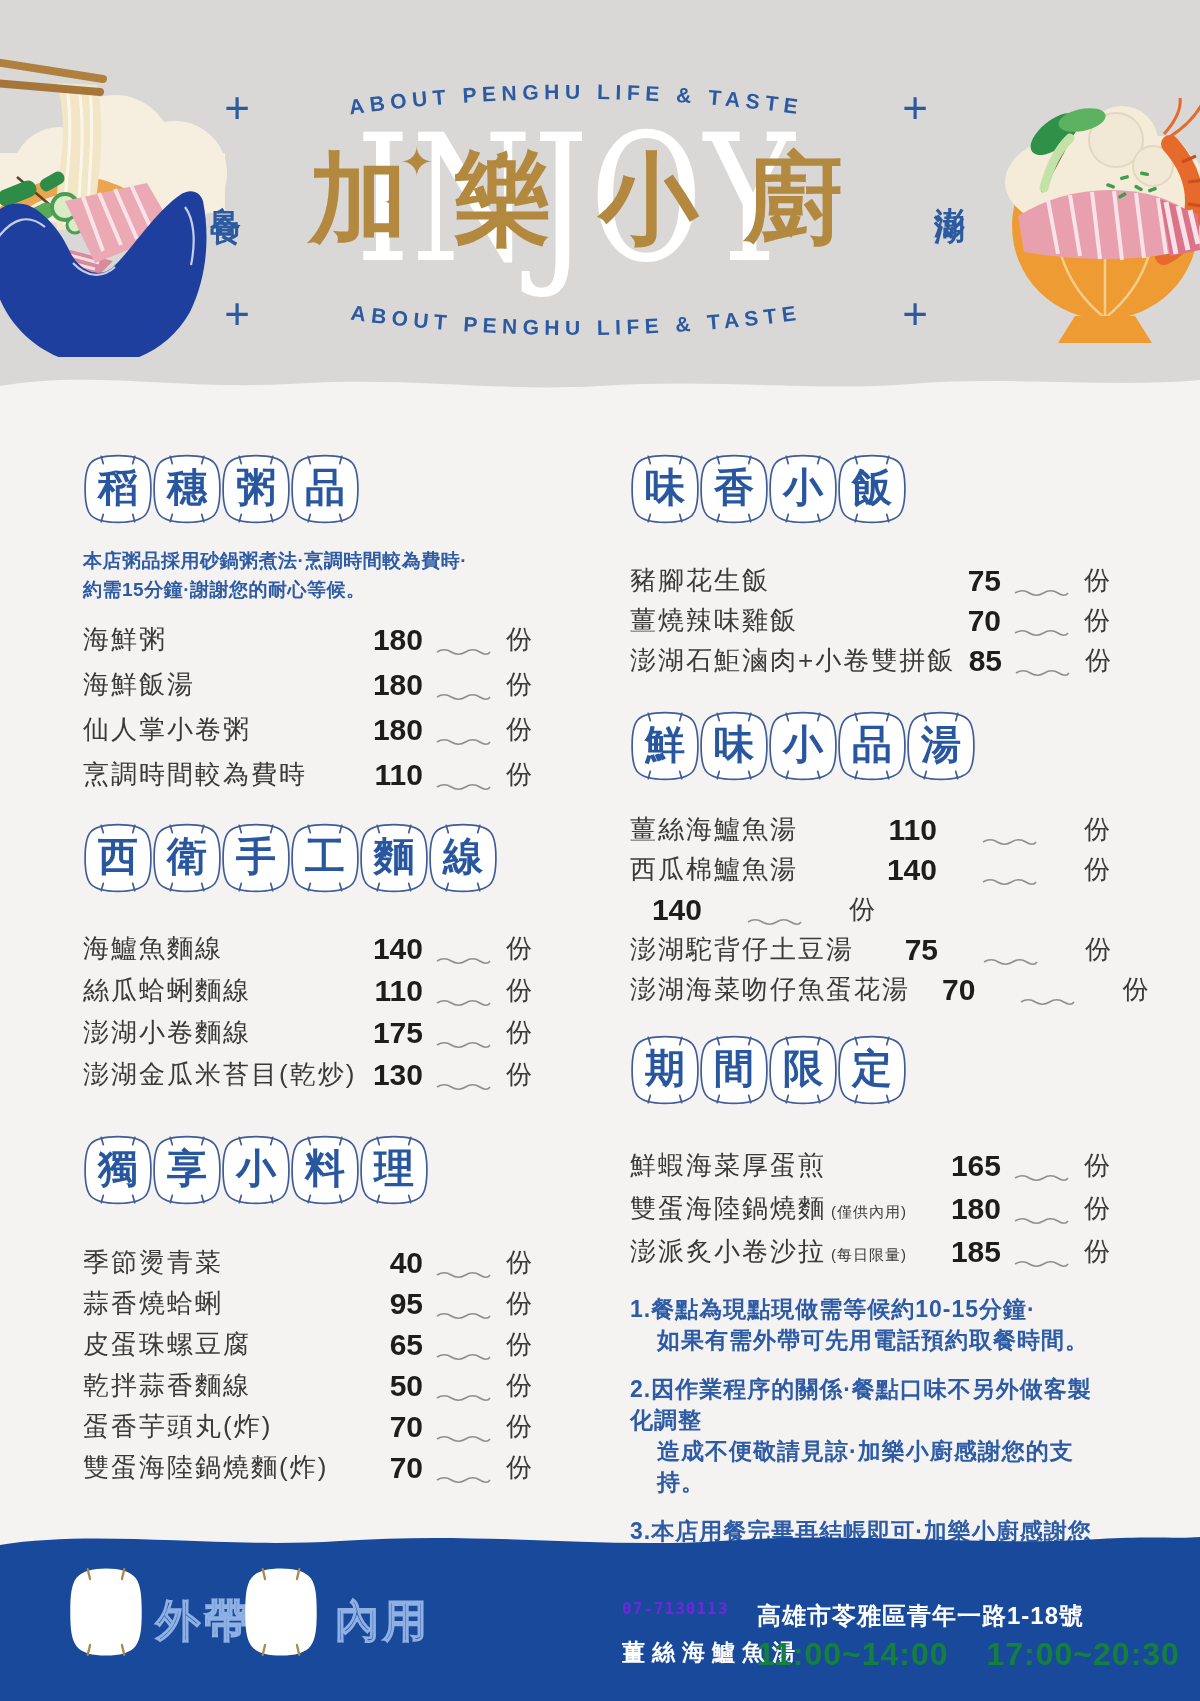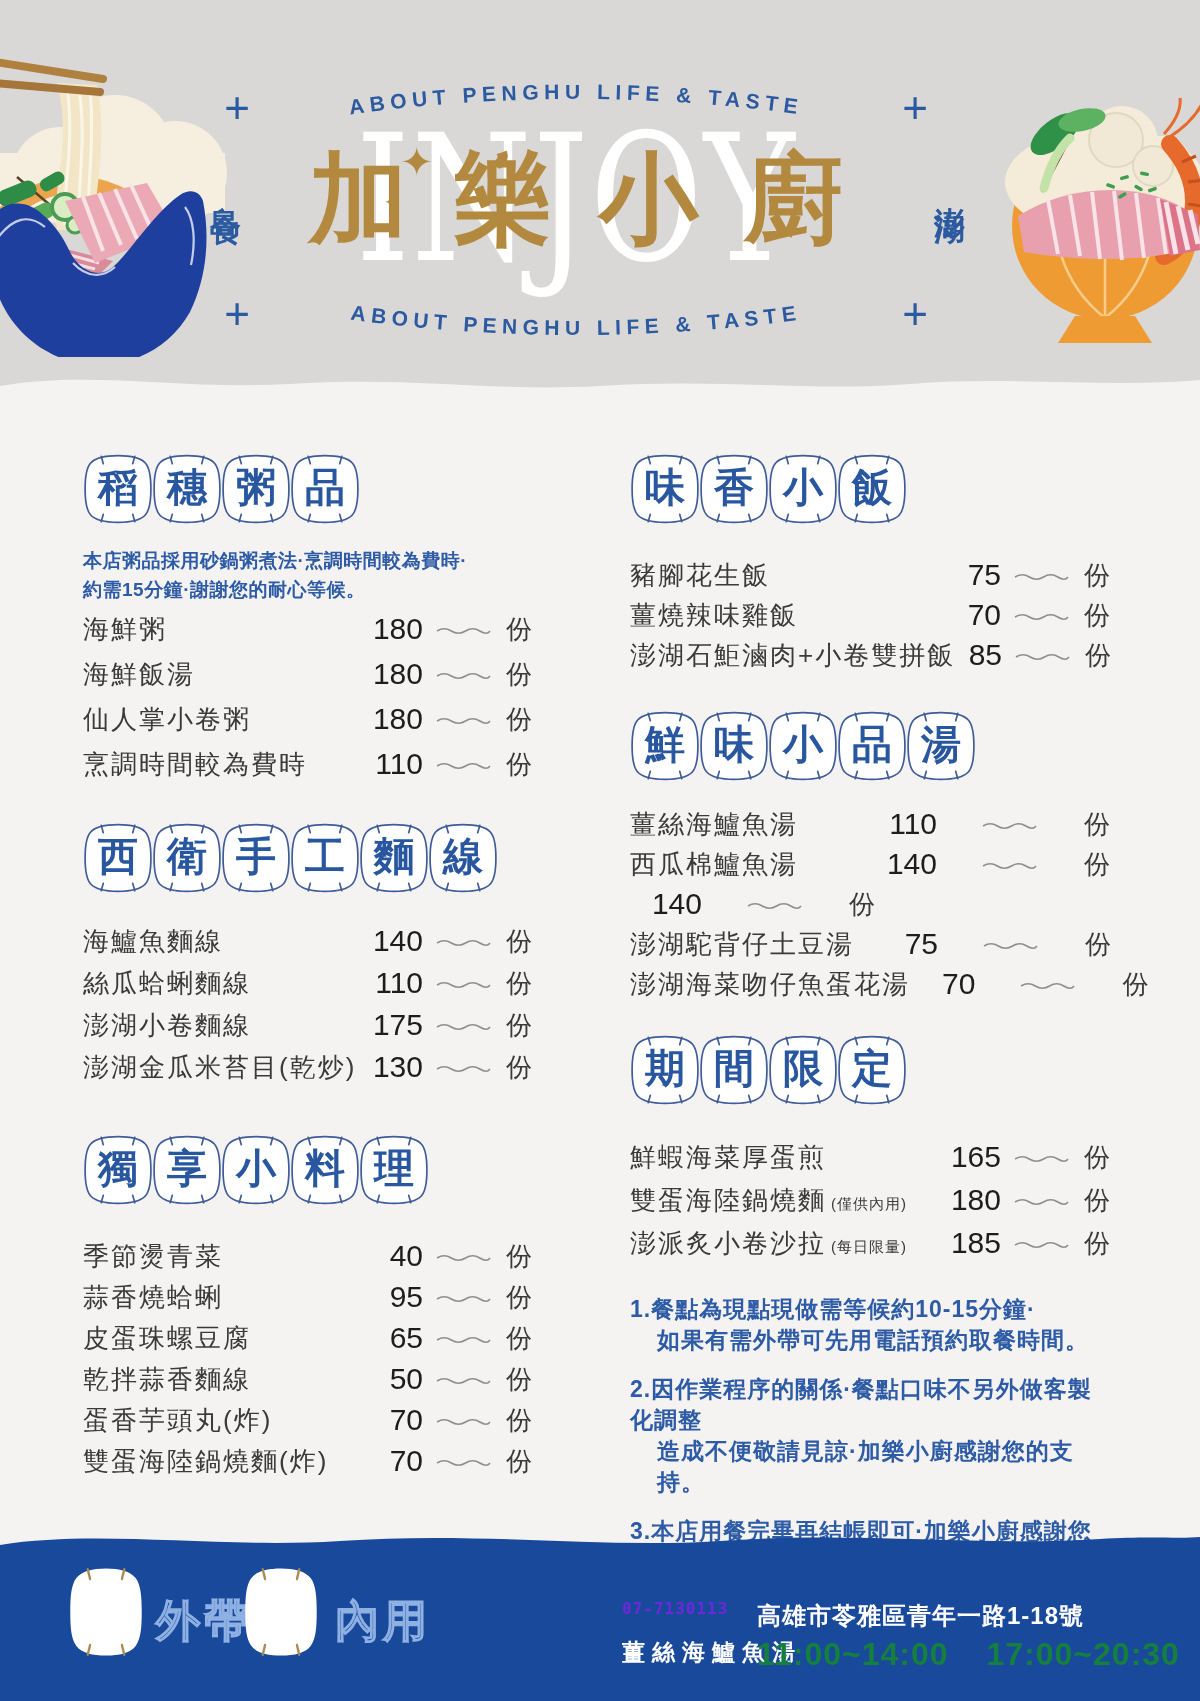--- a/index.html
+++ b/index.html
@@ -42,24 +42,24 @@
   .badge { position: relative; width: 70px; height: 72px; margin-right: -1px; flex: none; }
   .badge svg { position: absolute; inset: 0; width: 100%; height: 100%; }
   .badge-char { position: absolute; inset: 0; display: flex; align-items: center; justify-content: center;
                 font-size: 40px; font-weight: 700; color: #2857a0; padding-bottom: 3px; }
   .c-body { fill: #ffffff; stroke: #3f5c99; stroke-width: 2.4; }
   .c-tick { stroke: #3f5c99; stroke-width: 2.4; fill: none; stroke-linecap: round; }
 
   .section-desc { margin: 22px 0 8px; font-size: 19px; line-height: 1.5; color: #2d5ba6; font-weight: 700;
                   white-space: pre-line; letter-spacing: .5px; }
 
-  .item { display: flex; align-items: flex-start; }
+  .item { display: flex; align-items: flex-end; }
   .item-name { flex: 1; font-size: 26px; color: #3a3a3a; letter-spacing: 2px; white-space: nowrap; }
   .item-note { font-size: 15px; letter-spacing: 1px; color: #3a3a3a; margin-left: 5px; }
-  .item-price { width: 64px; text-align: right; font-size: 30px; font-weight: 400; color: #1d1d1d; }
+  .item-price { width: 64px; text-align: right; font-size: 30px; font-weight: 700; color: #1d1d1d; }
   .col-right .item-price { width: 72px; }
   .wave { width: 57px; height: 12px; margin: 12px 14px 0 12px; flex: none; }
   .wave path { stroke: #8f8f8f; stroke-width: 1.6; fill: none; }
   .item-unit { font-size: 26px; color: #3a3a3a; width: 27px; }
 
   .sec-porridge { margin-bottom: 30px; }
   .sec-porridge .badge-row { margin-bottom: 0; }
   .sec-porridge .item { height: 45px; }
   .sec-noodles { margin-bottom: 42px; }
   .sec-noodles .badge-row { margin-bottom: 30px; }

